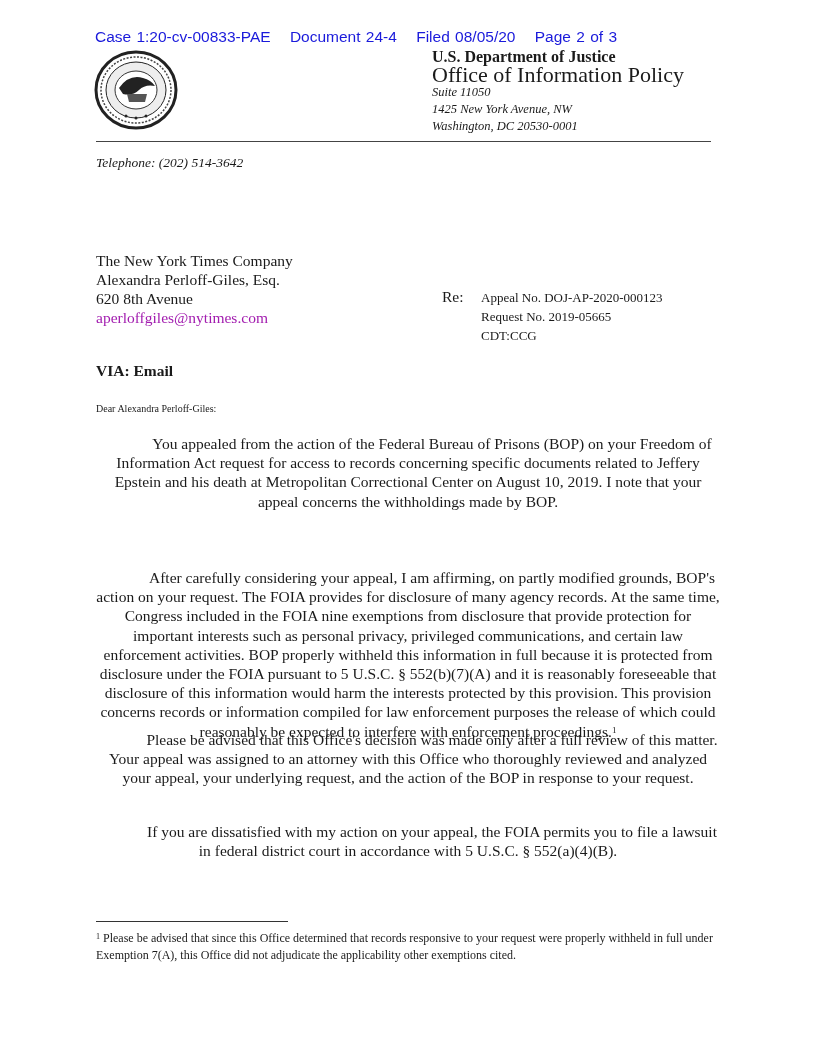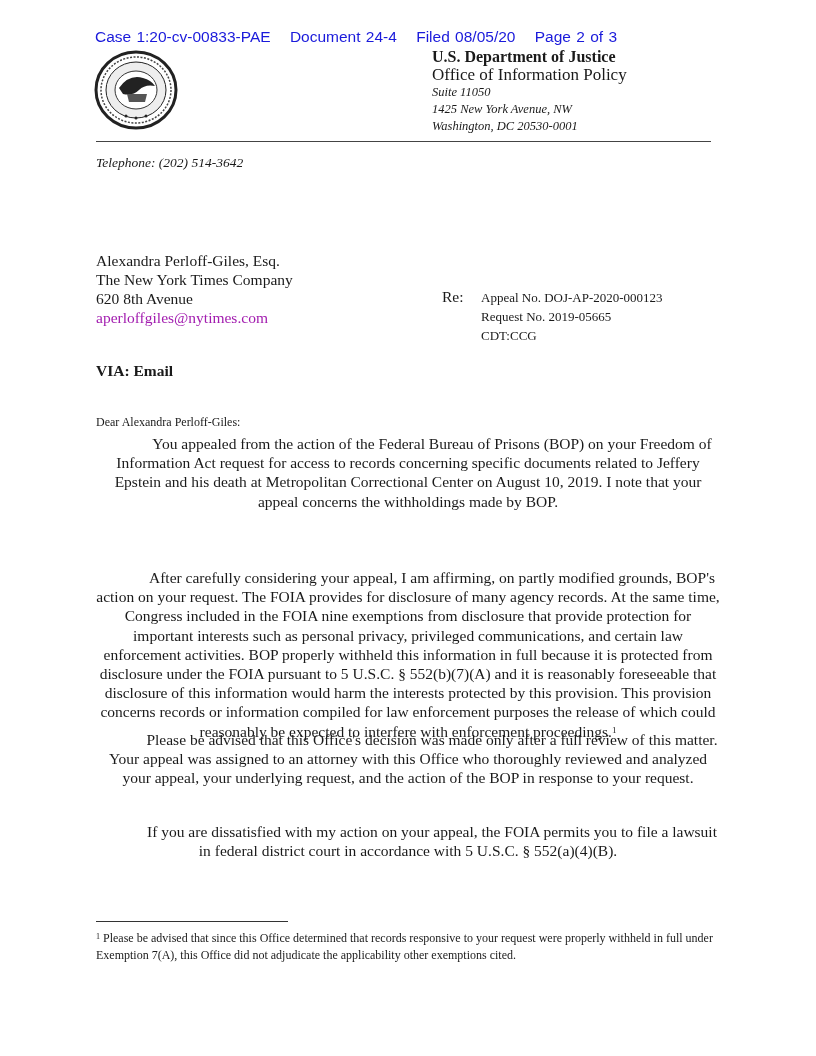--- a/index.html
+++ b/index.html
@@ -6,30 +6,30 @@
     body { width: 816px; height: 1056px; position: relative; overflow: hidden;
            font-family: "Liberation Serif", serif; color: #1a1a1a; }
     .abs { position: absolute; }
     .stamp { left: 0; width: 712px; top: 28px; text-align: center;
              font-family: "Liberation Sans", sans-serif; font-size: 15.5px; color: #1a1adb;
              word-spacing: 1px; }
     .stamp span { margin: 0 7px; }
     .seal { left: 93px; top: 50px; width: 86px; height: 80px; }
     .letterhead { left: 432px; top: 48px; line-height: 18px; }
     .lh-dept { font-weight: bold; font-size: 16px; }
-    .lh-office { font-size: 17px; }
+    .lh-office { font-size: 22px; }
     .lh-addr { font-style: italic; font-size: 12.5px; line-height: 17px; }
     .rule { left: 96px; top: 141px; width: 615px; height: 0; border-top: 1.5px solid #444; }
     .tel { left: 96px; top: 155px; font-style: italic; font-size: 13.5px; }
     .addr { left: 96px; top: 251px; font-size: 15.5px; line-height: 19px; }
     .addr a { color: #a21caf; }
     .re-label { left: 442px; top: 288px; font-size: 15.5px; }
     .re-block { left: 481px; top: 288px; font-size: 13px; line-height: 19px; }
     .via { left: 96px; top: 362px; font-size: 15.5px; font-weight: bold; }
-    .salutation { left: 96px; top: 415px; font-size: 12px; text-align: right; }
+    .salutation { left: 96px; top: 403px; font-size: 10px; text-align: right; }
     .para { left: 96px; width: 624px; font-size: 15.5px; line-height: 19.2px; text-align: center; }
     .para .indent { display: inline-block; width: 48px; }
     .p1 { top: 434px; }
     .p2 { top: 529px; margin-top: 39px; }
     .p3 { top: 730px; }
     .p4 { top: 822px; }
     sup { font-size: 9px; vertical-align: top; position: relative; top: -1px; }
     .fn-rule { left: 96px; top: 921px; width: 192px; border-top: 1px solid #333; }
     .footnote { left: 96px; top: 930px; width: 625px; font-size: 12px; line-height: 16.5px; }
     .footnote sup { font-size: 8px; }
@@ -64,22 +64,22 @@
   <div class="lh-addr">Suite 11050</div>
   <div class="lh-addr">1425 New York Avenue, NW</div>
   <div class="lh-addr">Washington, DC  20530-0001</div>
 </div>
 
 <div class="abs rule"></div>
 
 <div class="abs tel">Telephone: (202) 514-3642</div>
 
 <div class="abs addr">
+  <div>The New York Times Company</div>
   <div>Alexandra Perloff-Giles, Esq.</div>
-  <div>The New York Times Company</div>
   <div>620 8th Avenue</div>
   <div><a>aperloffgiles@nytimes.com</a></div>
 </div>
 
 <div class="abs re-label">Re:</div>
 <div class="abs re-block">
   <div>Appeal No. DOJ-AP-2020-000123</div>
   <div>Request No. 2019-05665</div>
   <div>CDT:CCG</div>
 </div>

